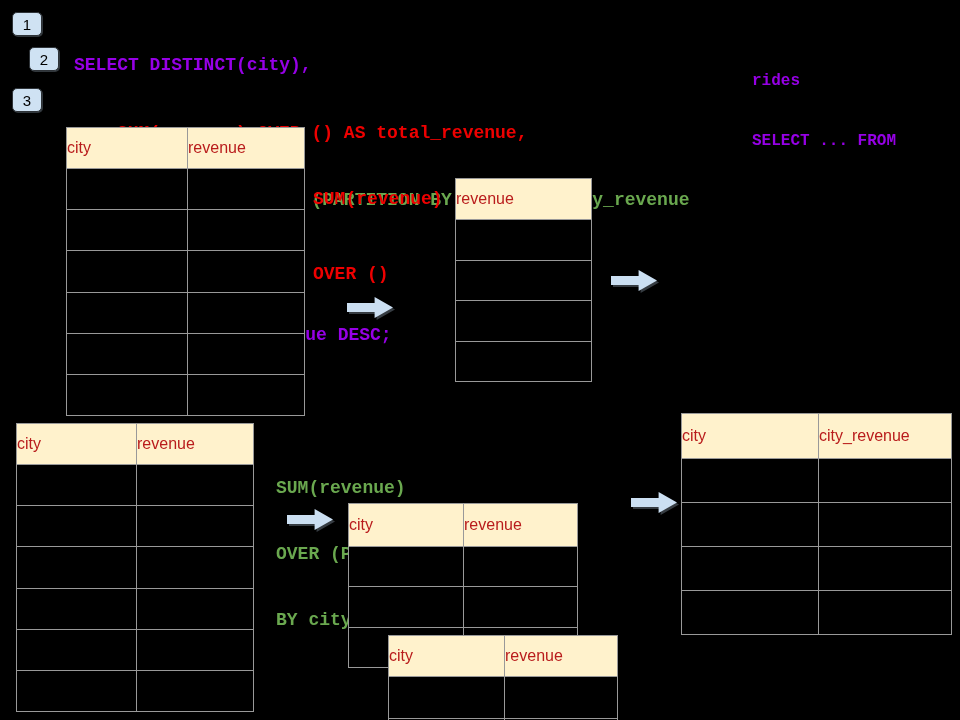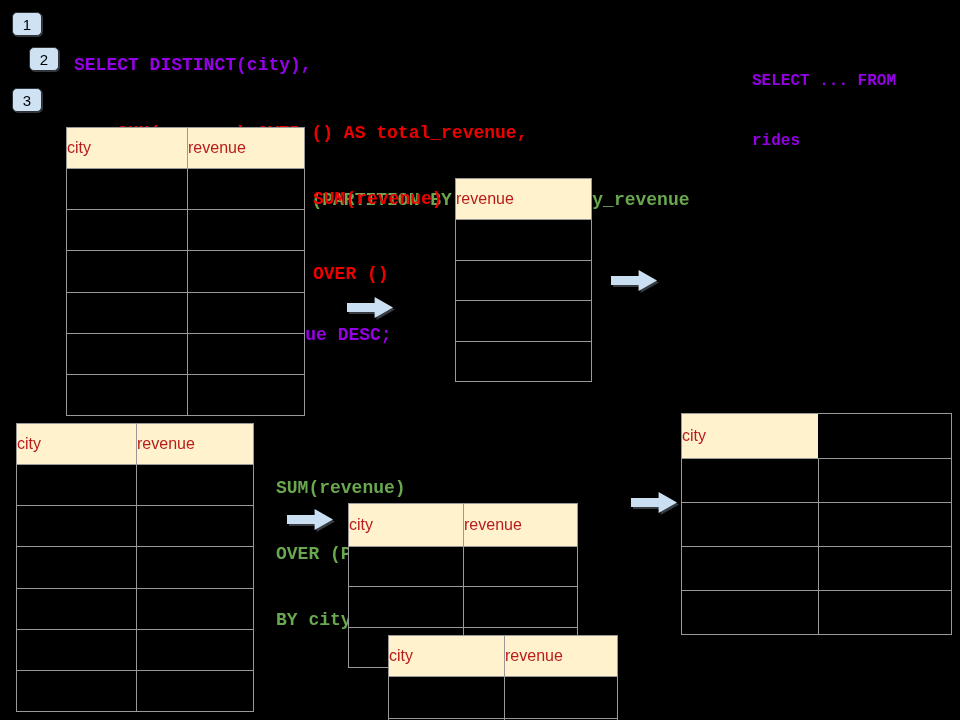--- a/index.html
+++ b/index.html
@@ -91,22 +91,22 @@
 
   <div class="code">
     <div class="purple">SELECT DISTINCT(city),</div>
     <div class="red">SUM(revenue) OVER () AS total_revenue,</div>
     <div class="green">SUM(revenue) OVER (PARTITION BY city) as city_revenue</div>
     <div class="purple">FROM rides</div>
     <div class="purple">ORDER by city_revenue DESC;</div>
   </div>
 
   <div class="from-note">
+    <div>rides</div>
     <div>SELECT ... FROM</div>
-    <div>rides</div>
   </div>
 
   <div class="annotation" id="ann-total">
     <div>SUM(revenue)</div>
     <div>OVER ()</div>
   </div>
   <div class="annotation" id="ann-partition">
     <div>SUM(revenue)</div>
     <div>OVER (PARTITION</div>
     <div>BY city)</div>
@@ -232,20 +232,21 @@
         <div class="trow">
           <div class="tcell" style="width:115px"></div>
           <div class="tcell" style="flex:1"></div>
         </div>
       </div>
   </div>
 
   <div class="dtable" id="t6">
     <div class="thead">
       <div class="th" style="width:136px">city</div>
+      <div class="th" style="flex:1">city_revenue</div>
     </div>
     <div class="tbody">
         <div class="trow">
           <div class="tcell" style="width:136px"></div>
           <div class="tcell" style="flex:1"></div>
         </div>
         <div class="trow">
           <div class="tcell" style="width:136px"></div>
           <div class="tcell" style="flex:1"></div>
         </div>

